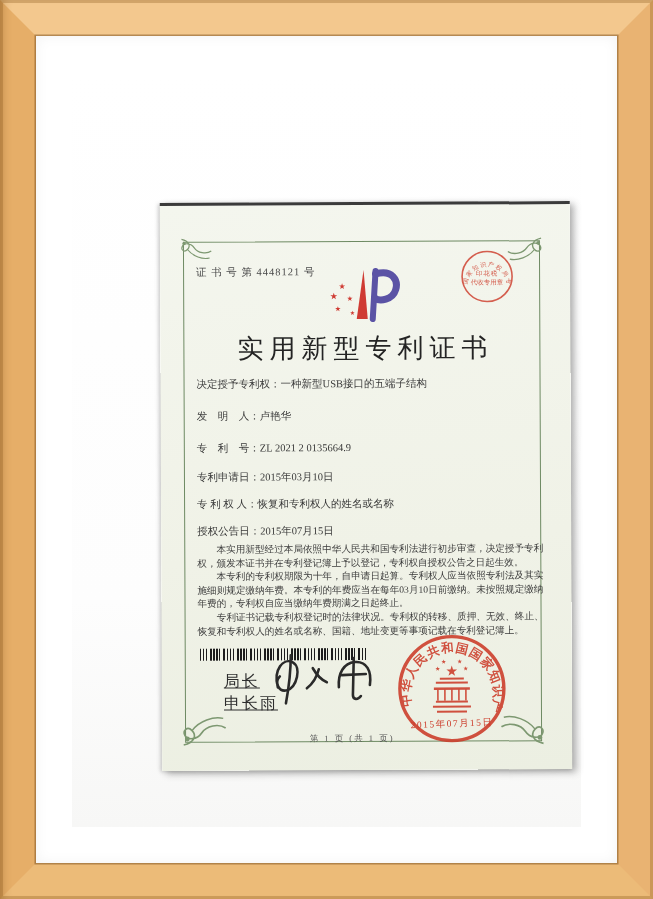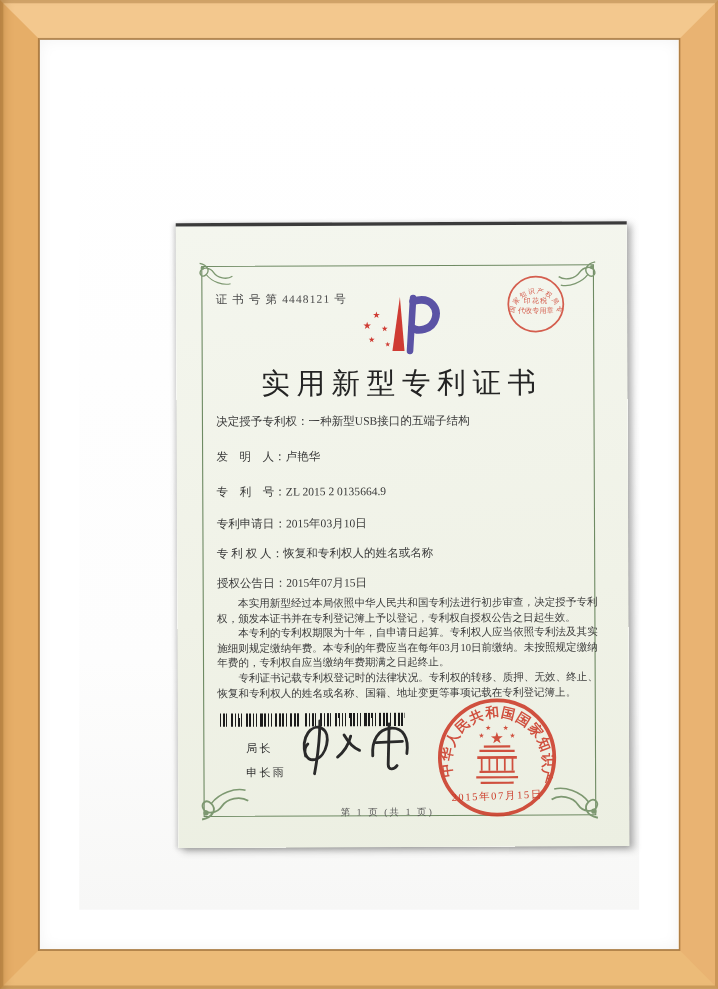--- a/index.html
+++ b/index.html
@@ -71,21 +71,21 @@
   .body-text p{margin:0;text-indent:2em;}
   .barcode{
     position:absolute;left:38px;top:443px;width:168px;height:12px;
     background:repeating-linear-gradient(90deg,
       #1c1c1c 0 1.5px, transparent 1.5px 3px,
       #1c1c1c 3px 4.5px, transparent 4.5px 6px,
       #1c1c1c 6px 6.8px, transparent 6.8px 10px,
       #1c1c1c 10px 12px, transparent 12px 13.5px);
   }
   .signer{position:absolute;left:62px;top:465px;color:#2e2e2e;
-    font-size:10px;letter-spacing:2px;line-height:22px;}
+    font-size:16px;letter-spacing:2px;line-height:22px;text-decoration:underline;}
   .signature{position:absolute;left:102px;top:446px;}
   .seal{position:absolute;left:234px;top:428px;opacity:.88;}
   .seal-date{
     position:absolute;left:228px;top:513px;width:124px;text-align:center;
     color:#cc3a28;font-size:9.5px;letter-spacing:1.5px;transform:rotate(-2deg);
   }
   .page-footer{
     position:absolute;left:0;top:528px;width:380px;text-align:center;
     font-size:8.5px;letter-spacing:2px;color:#555;
   }
@@ -144,21 +144,21 @@
         </text>
         <text x="28" y="27" font-size="6.5" fill="#cf4433" text-anchor="middle" letter-spacing="1">印花税</text>
         <text x="28" y="36" font-size="6.5" fill="#cf4433" text-anchor="middle">代收专用章</text>
       </svg>
 
       <div class="title">实用新型专利证书</div>
 
       <div class="fields">
         <div class="frow"><span>决定授予专利权：</span><span>一种新型USB接口的五端子结构</span></div>
         <div class="frow"><span>发　明　人：</span><span>卢艳华</span></div>
-        <div class="frow"><span>专　利　号：</span><span>ZL 2015 2 0135664.9</span></div>
+        <div class="frow"><span>专　利　号：</span><span>ZL 2021 2 0135664.9</span></div>
         <div class="frow"><span>专利申请日：</span><span>2015年03月10日</span></div>
         <div class="frow"><span>专 利 权 人：</span><span>恢复和专利权人的姓名或名称</span></div>
         <div class="frow"><span>授权公告日：</span><span>2015年07月15日</span></div>
       </div>
 
       <div class="body-text">
         <p>本实用新型经过本局依照中华人民共和国专利法进行初步审查，决定授予专利权，颁发本证书并在专利登记簿上予以登记，专利权自授权公告之日起生效。</p>
         <p>本专利的专利权期限为十年，自申请日起算。专利权人应当依照专利法及其实施细则规定缴纳年费。本专利的年费应当在每年03月10日前缴纳。未按照规定缴纳年费的，专利权自应当缴纳年费期满之日起终止。</p>
         <p>专利证书记载专利权登记时的法律状况。专利权的转移、质押、无效、终止、恢复和专利权人的姓名或名称、国籍、地址变更等事项记载在专利登记簿上。</p>
       </div>

